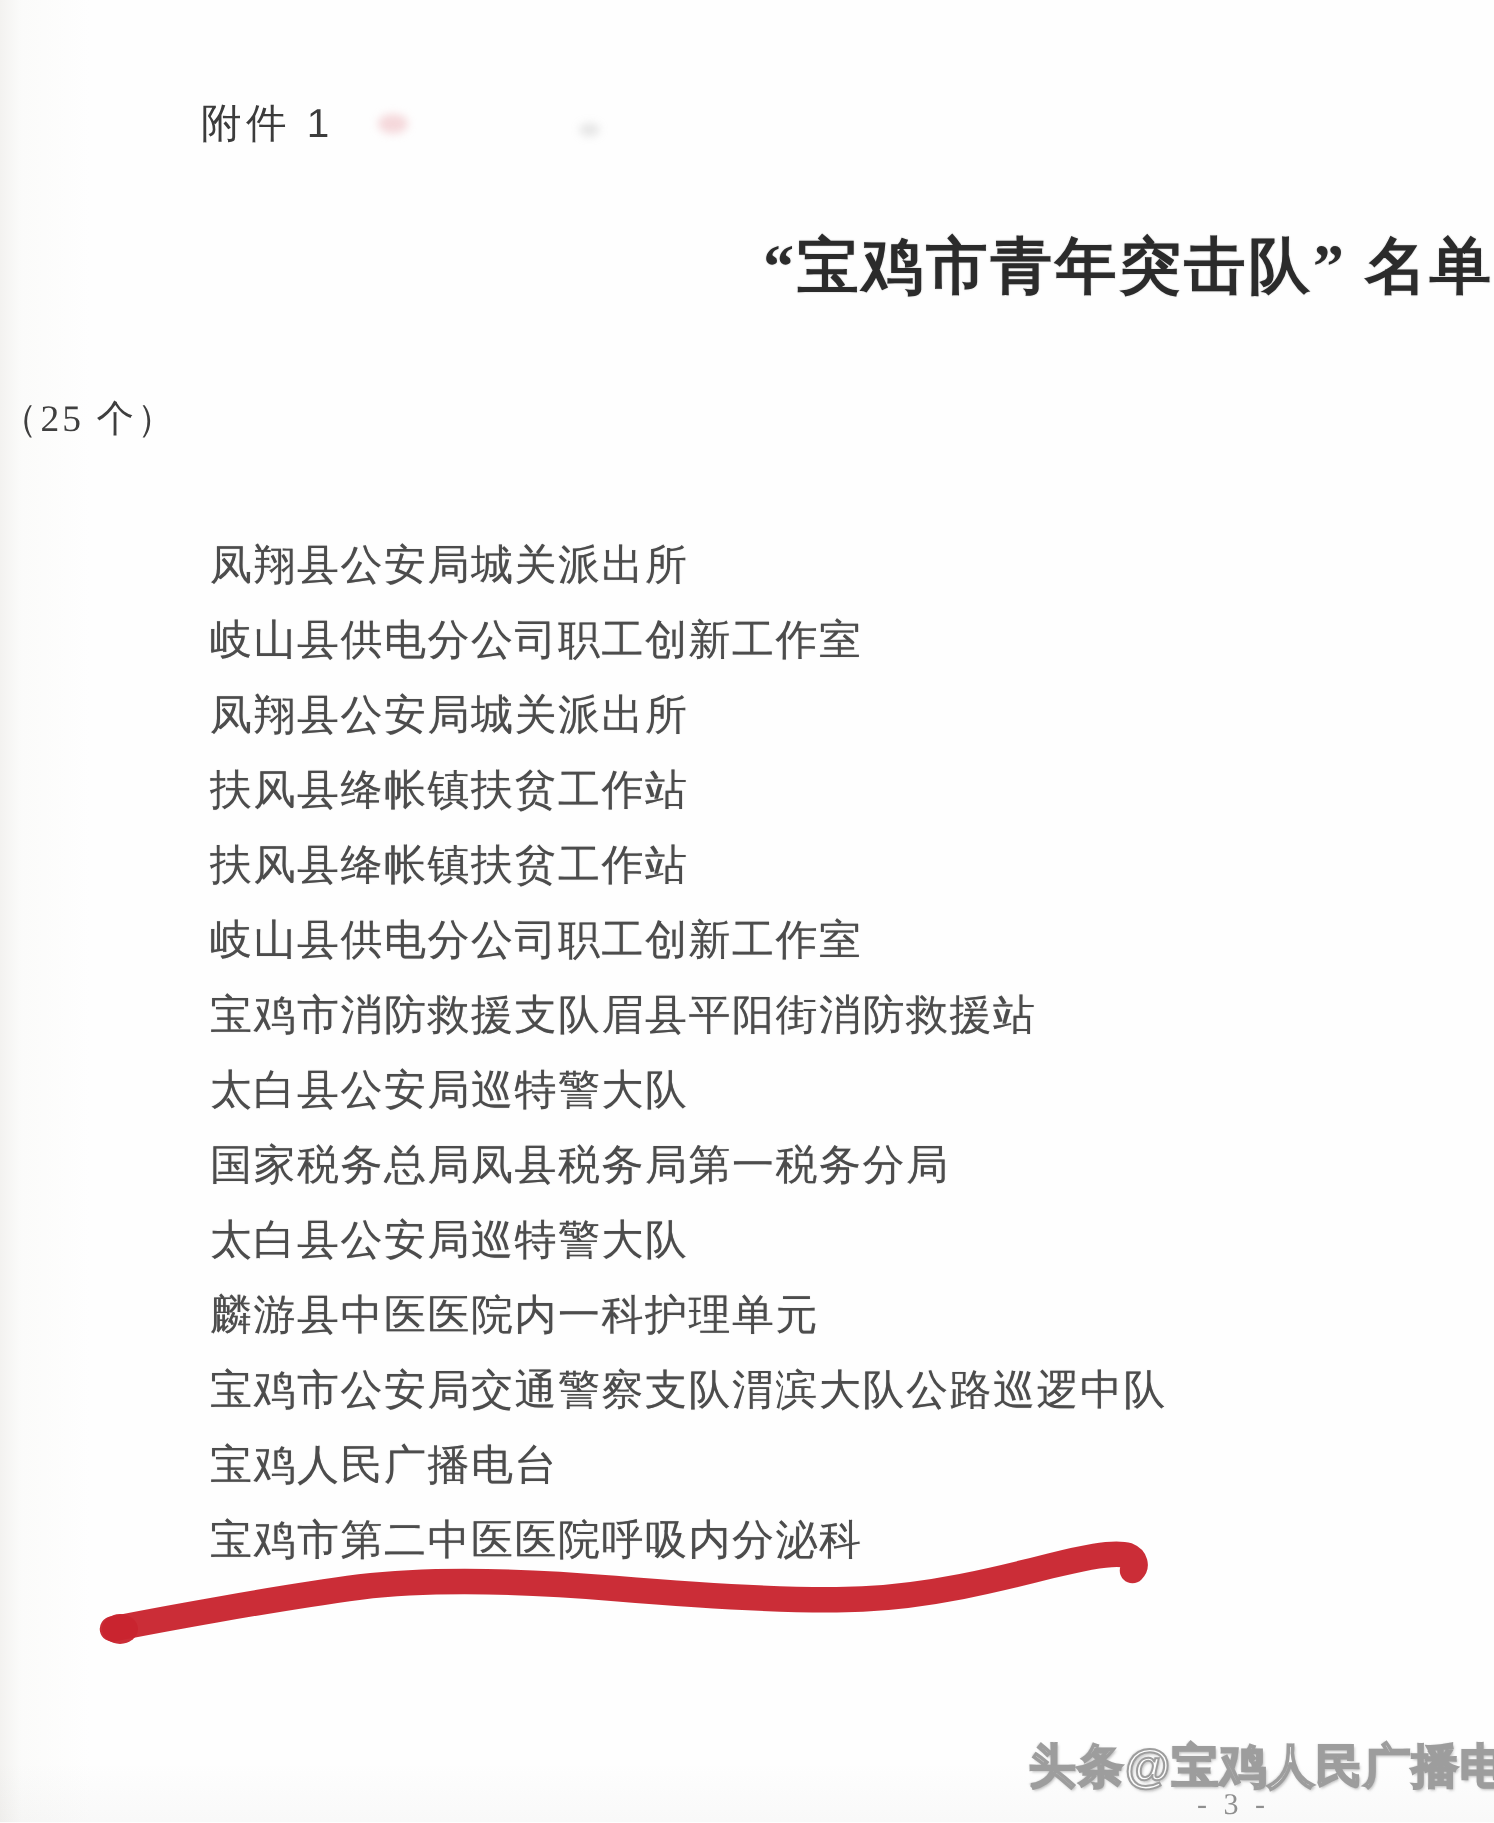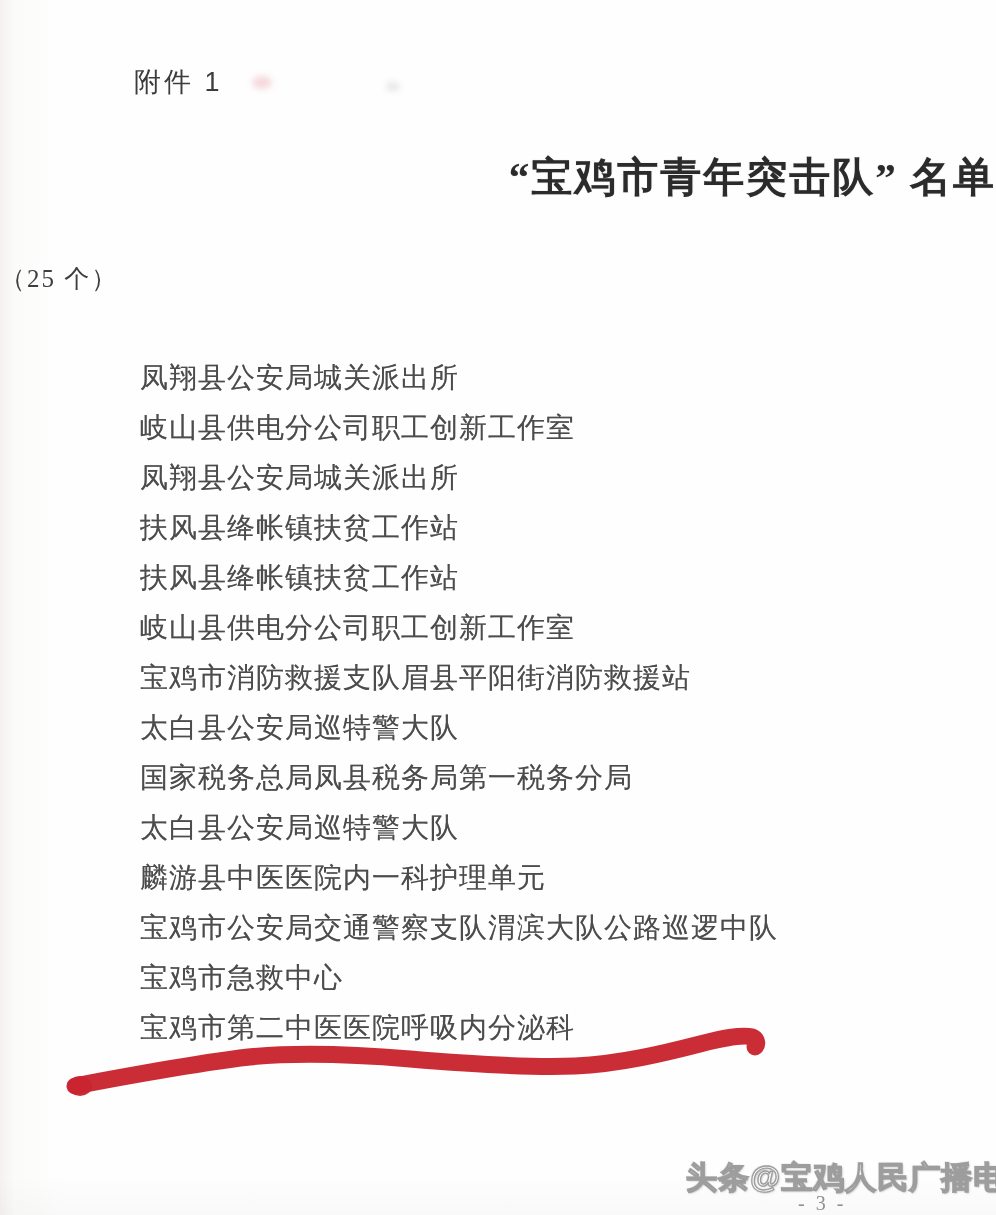--- a/index.html
+++ b/index.html
@@ -124,21 +124,21 @@
     <div class="row">凤翔县公安局城关派出所</div>
     <div class="row">扶风县绛帐镇扶贫工作站</div>
     <div class="row">扶风县绛帐镇扶贫工作站</div>
     <div class="row">岐山县供电分公司职工创新工作室</div>
     <div class="row">宝鸡市消防救援支队眉县平阳街消防救援站</div>
     <div class="row">太白县公安局巡特警大队</div>
     <div class="row">国家税务总局凤县税务局第一税务分局</div>
     <div class="row">太白县公安局巡特警大队</div>
     <div class="row">麟游县中医医院内一科护理单元</div>
     <div class="row">宝鸡市公安局交通警察支队渭滨大队公路巡逻中队</div>
-    <div class="row">宝鸡市急救中心</div>
+    <div class="row">宝鸡人民广播电台</div>
     <div class="row">宝鸡市第二中医医院呼吸内分泌科</div>
   </div>
 
   <svg class="marker-svg" viewBox="0 0 996 1215" xmlns="http://www.w3.org/2000/svg">
 
     <path d="M75,1086
              C100,1081 180,1066 240,1058
              C290,1052 350,1054 410,1059
              C470,1064 530,1068 575,1066
              C620,1064 665,1053 700,1044

